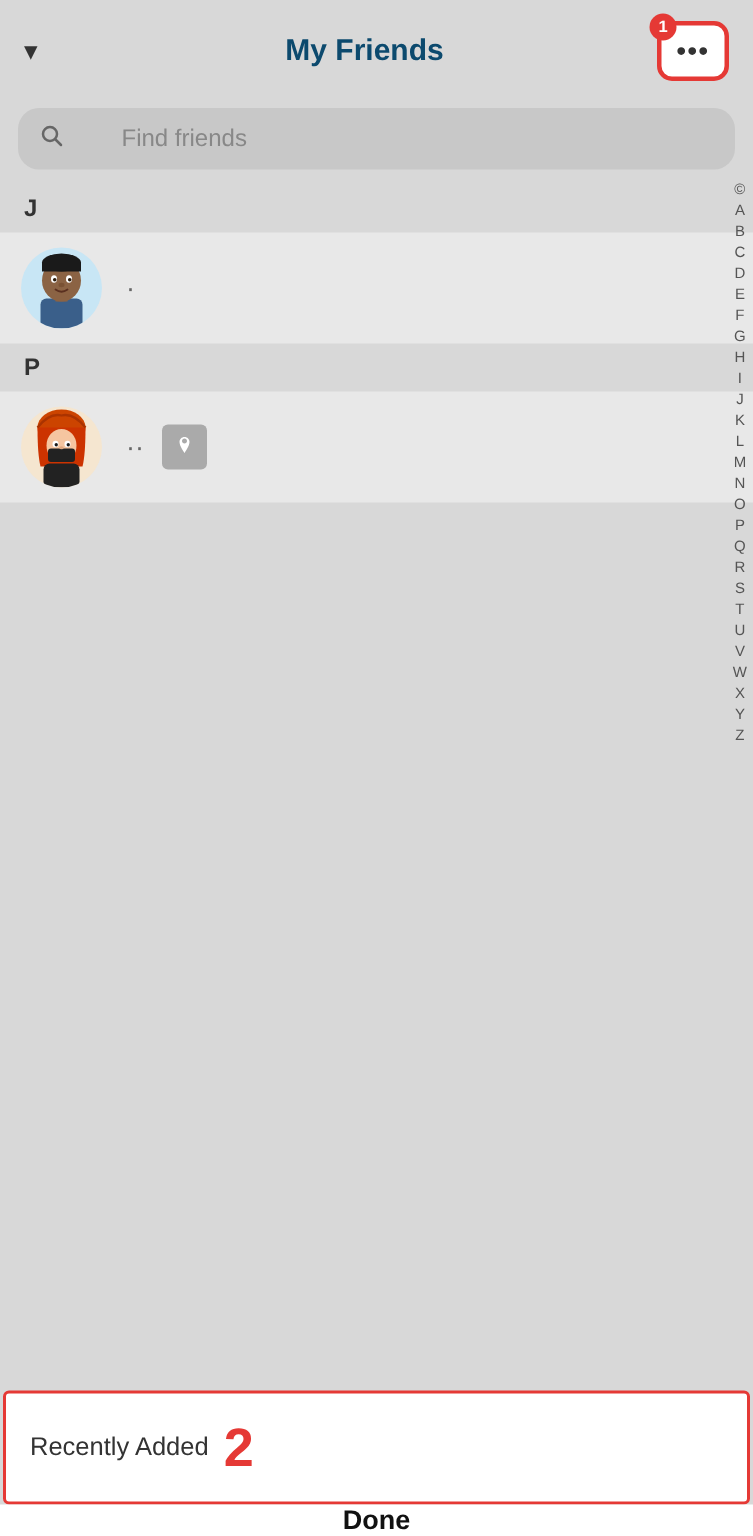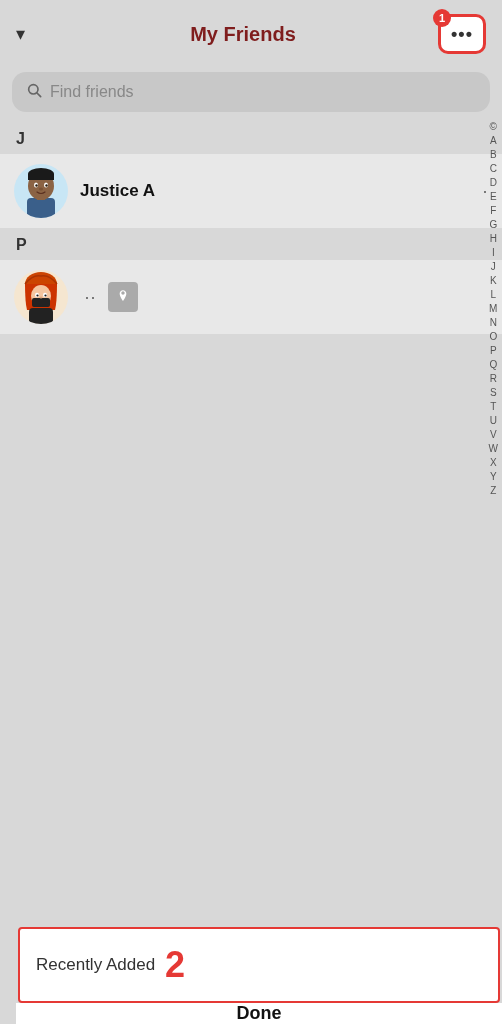--- a/index.html
+++ b/index.html
@@ -16,21 +16,21 @@
     .header {
       display: flex;
       align-items: center;
       justify-content: space-between;
       padding: 14px 16px;
       background: #d8d8d8;
     }
     .header-title {
       font-size: 20px;
       font-weight: 700;
-      color: #7f1d1d;
+      color: #0c4a6e;
       text-align: center;
       flex: 1;
     }
     .chevron-down {
       font-size: 18px;
       color: #333;
       width: 32px;
     }
     .menu-btn {
       width: 48px;
@@ -76,20 +76,21 @@
       padding: 10px 14px;
       gap: 8px;
     }
     .search-icon-wrap {
       color: #666;
       font-size: 16px;
     }
     .search-placeholder {
       color: #888;
       font-size: 16px;
+      margin-left: 31px;
     }
 
     
     .section-label {
       font-size: 16px;
       font-weight: 700;
       color: #333;
       padding: 6px 16px 4px;
     }
 
@@ -141,21 +142,21 @@
       font-size: 10px;
       color: #555;
       line-height: 1.3;
       cursor: pointer;
     }
 
     
     .bottom-section {
       position: absolute;
       bottom: 0;
-      left: 16px;
+      left: 0;
       right: 0;
     }
     .recently-added-row {
       background: #fff;
       padding: 18px 16px;
       display: flex;
       align-items: center;
       gap: 10px;
       border: 2.5px solid #e53935;
       border-radius: 4px;
@@ -242,21 +243,20 @@
       <ellipse cx="19" cy="21" rx="2" ry="2.5" fill="#fff"></ellipse>
       <ellipse cx="29" cy="21" rx="2" ry="2.5" fill="#fff"></ellipse>
       <circle cx="19.5" cy="21.5" r="1.2" fill="#2a1a0a"></circle>
       <circle cx="29.5" cy="21.5" r="1.2" fill="#2a1a0a"></circle>
 
       <ellipse cx="24" cy="25" rx="2" ry="1.5" fill="#7a5234"></ellipse>
 
       <path d="M20 28 Q24 31 28 28" stroke="#5a3020" stroke-width="1.2" fill="none" stroke-linecap="round"></path>
     </svg>
   </div>
-  <span class="friend-name">Justice A</span>
   <span class="friend-dots">·</span>
 </div>
 
 <div class="section-label">P</div>
 <div class="friend-row">
   <div class="bitmoji-precious">
     <svg width="48" height="54" viewBox="0 0 48 54">
 
       <ellipse cx="24" cy="14" rx="16" ry="12" fill="#cc4400"></ellipse>
       <path d="M8 14 Q8 32 10 40 L38 40 Q40 32 40 14 Z" fill="#cc3300"></path>

